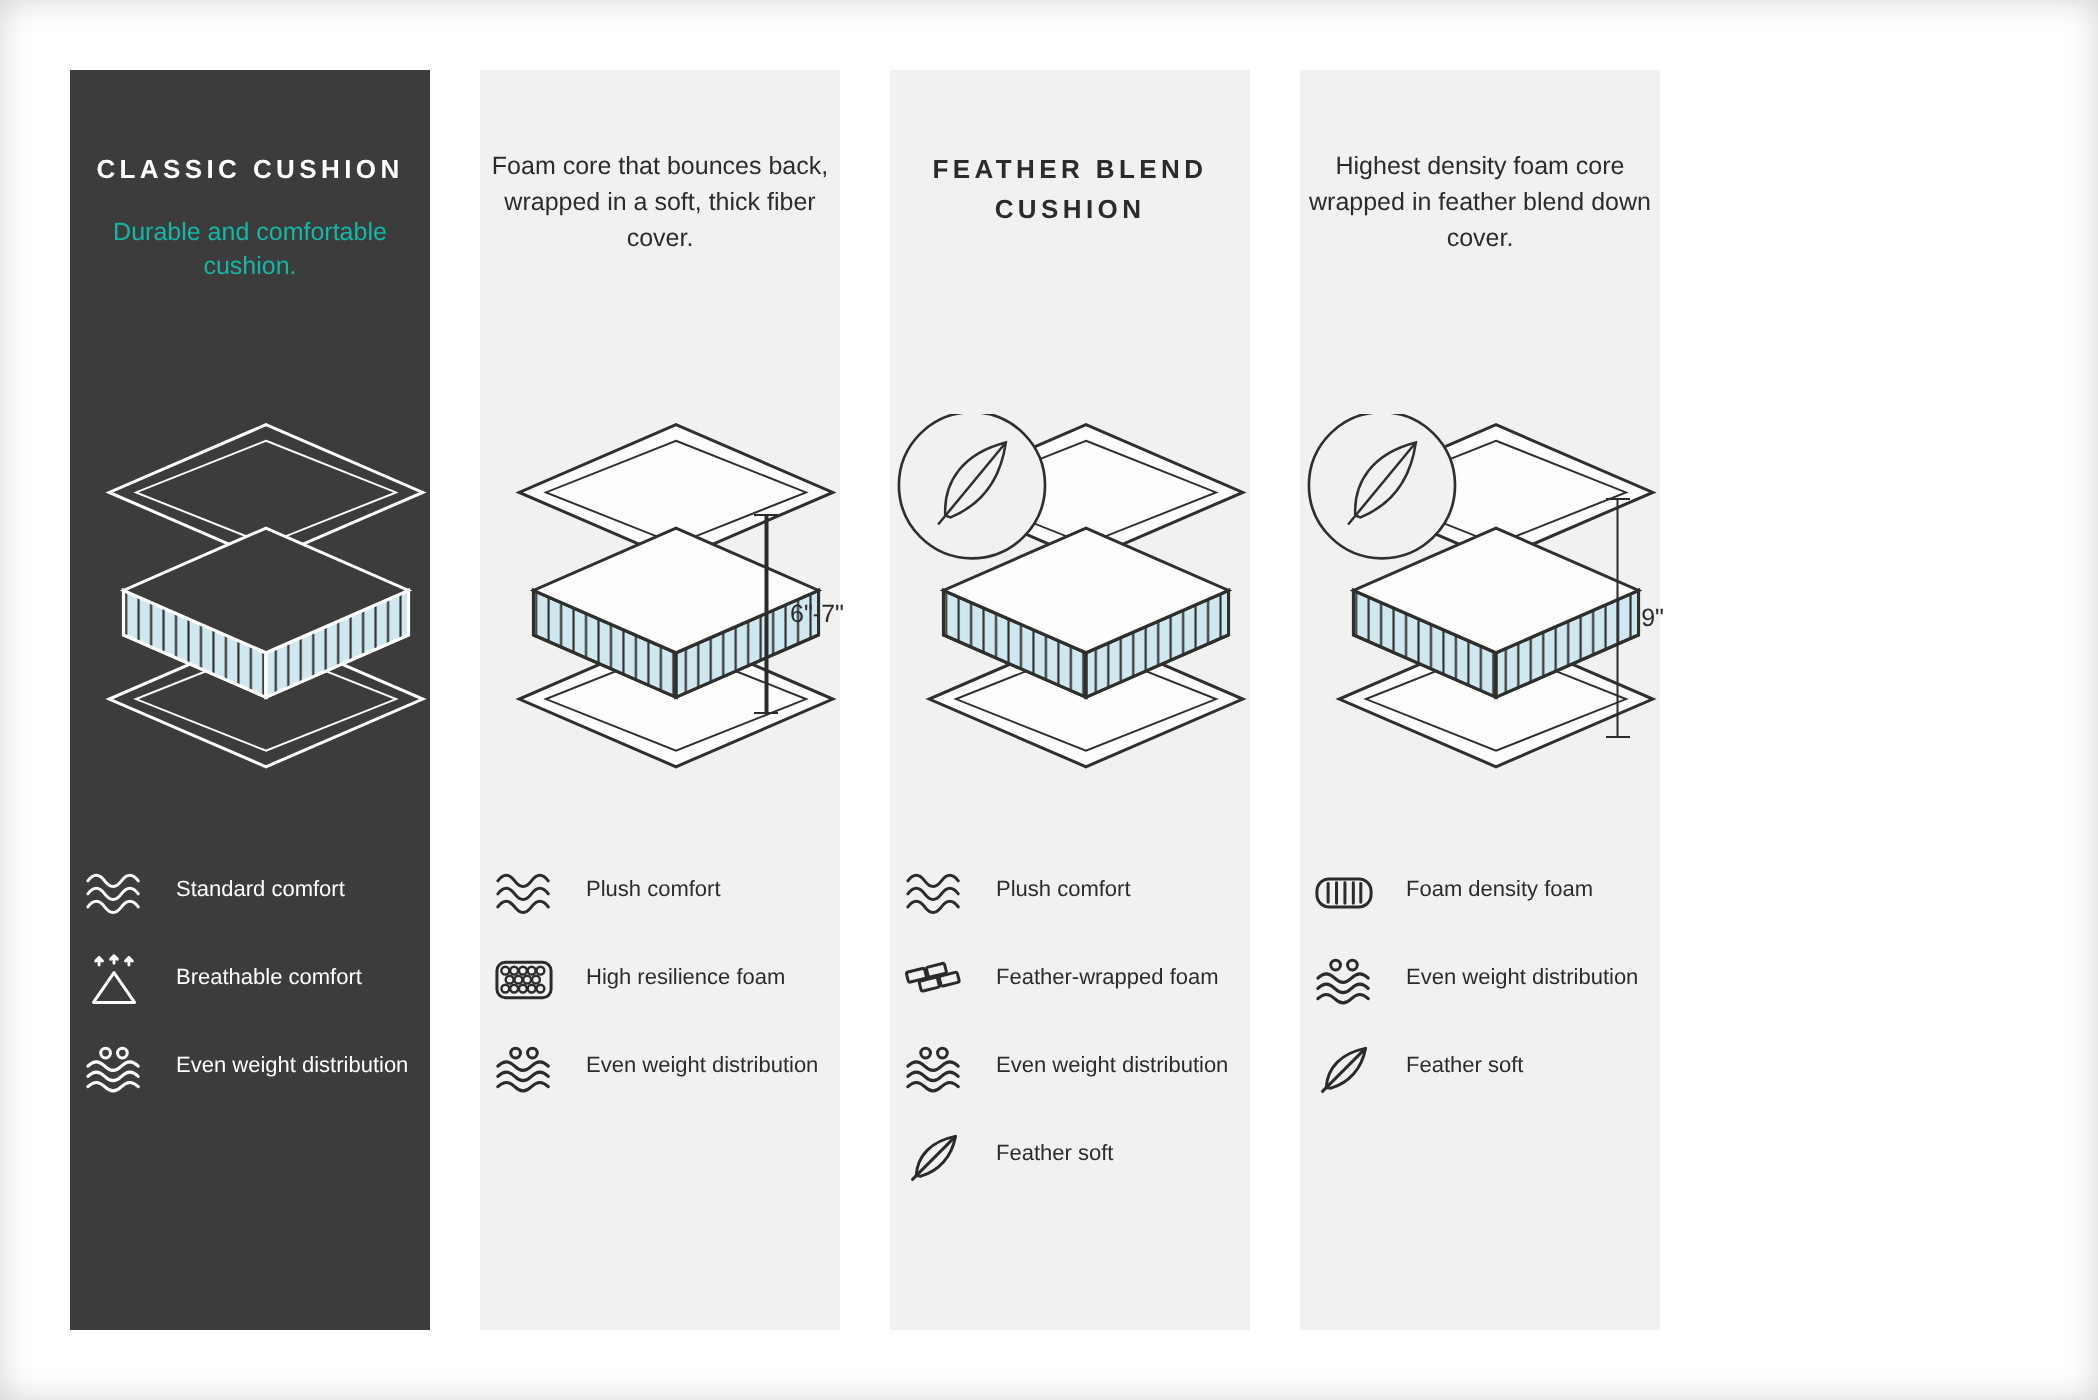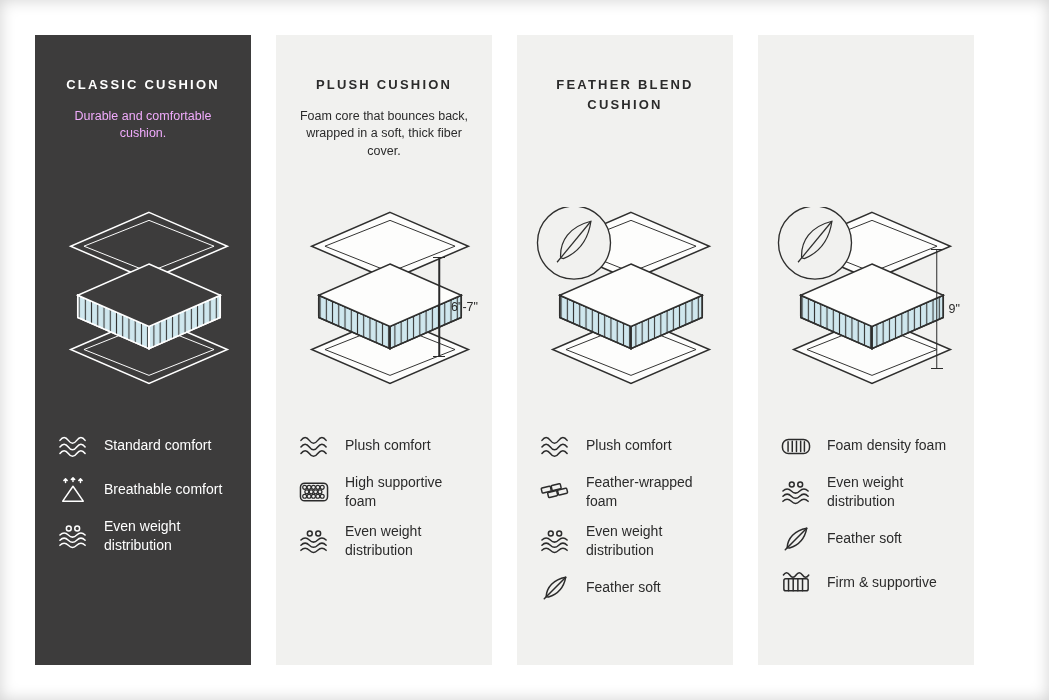--- a/index.html
+++ b/index.html
@@ -1,25 +1,25 @@
 <!DOCTYPE html>
 <html><head>
 <meta charset="utf-8">
 <style>
   html,body{margin:0;padding:0;background:#ffffff;font-family:"Liberation Sans","DejaVu Sans",sans-serif;color:#2b2b2b;}
   .sheet{width:1049px;height:700px;box-sizing:border-box;background:#fff;
          box-shadow:inset 0 0 16px rgba(0,0,0,.18);
          display:flex;gap:25px;padding:35px;}
-  .panel{width:216px;height:630px;box-sizing:border-box;padding:40px 16px 0;flex:0 0 auto;}
+  .panel{width:180px;height:630px;box-sizing:border-box;padding:40px 0 0;flex:0 0 auto;}
   .panel--light{background:#f1f1ef;}
   .panel--dark{background:#3d3c3c;color:#ffffff;}
   .panel-header{min-height:132px;text-align:center;}
   .panel-title{font-size:13px;font-weight:bold;letter-spacing:2.2px;line-height:1.5;margin:0 0 13px;}
   .panel-desc{font-size:12.5px;line-height:1.42;margin:0;}
-  .panel--dark .panel-desc{color:#f0abfc;}
+  .panel--dark .panel-desc{color:#14b8a6;}
 
   .illustration{position:relative;height:222px;text-align:center;}
   .cushion{display:inline-block;}
   .shift .cushion{margin-right:28px;}
 
   
   .panel--light .cover-outer{fill:#fdfdfc;stroke:#2f2f2e;stroke-width:1.7;}
   .panel--light .cover-inner{fill:none;stroke:#2f2f2e;stroke-width:1.1;}
   .panel--light .foam-top{fill:#fdfdfc;stroke:#2f2f2e;stroke-width:1.7;}
   .foam-side{fill:#cfe7ee;stroke:#2f2f2e;stroke-width:1.7;}
@@ -38,21 +38,21 @@
   .dim-line{width:12px;position:relative;border-top:1.5px solid #2b2b2b;border-bottom:1.5px solid #2b2b2b;}
   .dim-line::before{content:"";position:absolute;left:50%;transform:translateX(-50%);top:0;bottom:0;width:1.5px;background:#2b2b2b;}
   .dim--p2{top:50px;} .dim--p2 .dim-line{height:98px;}
   .dim--p4{top:42px;} .dim--p4 .dim-line{height:118px;}
 
   
   .features{list-style:none;margin:0;padding:0 0 0 4px;}
   .feature{display:flex;align-items:center;gap:13px;min-height:33px;margin-bottom:11px;}
   .ficon{flex:0 0 36px;display:flex;justify-content:center;align-items:center;}
   .ficon svg{stroke:currentColor;fill:none;stroke-width:1.6;stroke-linecap:round;stroke-linejoin:round;}
-  .flabel{font-size:14px;line-height:1.35;}
+  .flabel{font-size:11px;line-height:1.35;}
 </style>
 </head>
 <body>
 
 <svg width="0" height="0" style="position:absolute" aria-hidden="true">
   <defs>
     <pattern id="foamHatch" width="7" height="12" patternUnits="userSpaceOnUse">
       <path d="M3.5 0 V12" stroke="#2f2f2e" stroke-width="1.2"></path>
     </pattern>
   </defs>
@@ -116,21 +116,20 @@
             <path d="M4 25 q4.5 -4.5 9 0 q4.5 4.5 9 0 q4.5 -4.5 9 0"></path>
           </svg>
           </span>
         <span class="flabel">Even weight distribution</span>
       </li>
     </ul>
   </section>
 
   <section class="panel panel--light">
     <header class="panel-header">
-      <h2 class="panel-title">PLUSH CUSHION</h2>
       <p class="panel-desc">Foam core that bounces back, wrapped in a soft, thick fiber cover.</p>
     </header>
     <div class="illustration shift">
       <svg class="cushion" viewBox="0 0 220 200" width="196">
         <g>
           <path class="cover-outer" d="M110 6 L198 44 L110 82 L22 44 Z"></path>
           <path class="cover-inner" d="M110 15 L183 44 L110 73 L37 44 Z"></path>
         </g>
         <g>
           <path class="cover-outer" d="M110 122 L198 160 L110 198 L22 160 Z"></path>
@@ -175,21 +174,21 @@
                 <circle cx="19.7" cy="14.8" r="2.1"></circle>
                 <circle cx="24.4" cy="14.8" r="2.1"></circle>
               <circle cx="8" cy="19.6" r="2.1"></circle>
                 <circle cx="12.7" cy="19.6" r="2.1"></circle>
                 <circle cx="17.4" cy="19.6" r="2.1"></circle>
                 <circle cx="22.1" cy="19.6" r="2.1"></circle>
                 <circle cx="26.8" cy="19.6" r="2.1"></circle>
             </g>
           </svg>
           </span>
-        <span class="flabel">High supportive foam</span>
+        <span class="flabel">High resilience foam</span>
       </li>
       <li class="feature">
         <span class="ficon">
           <svg viewBox="0 0 36 30" width="34" height="28">
             <circle cx="13.5" cy="7" r="2.6"></circle>
               <circle cx="22.5" cy="7" r="2.6"></circle>
             <path d="M4 14 q4.5 -4.5 9 0 q4.5 4.5 9 0 q4.5 -4.5 9 0"></path>
             <path d="M4 19.5 q4.5 -4.5 9 0 q4.5 4.5 9 0 q4.5 -4.5 9 0"></path>
             <path d="M4 25 q4.5 -4.5 9 0 q4.5 4.5 9 0 q4.5 -4.5 9 0"></path>
           </svg>
@@ -270,20 +269,21 @@
             <path d="M29.5 4.5 L6.5 27.5"></path>
           </svg>
           </span>
         <span class="flabel">Feather soft</span>
       </li>
     </ul>
   </section>
 
   <section class="panel panel--light">
     <header class="panel-header">
+      <p class="panel-desc">Highest density foam core wrapped in feather blend down cover.</p>
     </header>
     <div class="illustration shift">
       <svg class="cushion" viewBox="0 0 220 200" width="196">
         <g>
           <path class="cover-outer" d="M110 6 L198 44 L110 82 L22 44 Z"></path>
           <path class="cover-inner" d="M110 15 L183 44 L110 73 L37 44 Z"></path>
         </g>
         <g>
           <path class="cover-outer" d="M110 122 L198 160 L110 198 L22 160 Z"></path>
           <path class="cover-inner" d="M110 131 L183 160 L110 189 L37 160 Z"></path>
@@ -330,26 +330,16 @@
       </li>
       <li class="feature">
         <span class="ficon">
           <svg viewBox="0 0 36 30" width="34" height="28">
             <path d="M8.5 25.5 C9 15 16.5 7 29.5 4.5 C27.5 15.5 20.5 23 11 25.8 Z"></path>
             <path d="M29.5 4.5 L6.5 27.5"></path>
           </svg>
           </span>
         <span class="flabel">Feather soft</span>
       </li>
-      <li class="feature">
-        <span class="ficon">
-          <svg viewBox="0 0 36 30" width="34" height="28">
-            <path d="M4.5 7.5 q3.4 -5 6.8 0 q3.4 5 6.8 0 q3.4 -5 6.8 0 q3.4 5 6.8 0"></path>
-            <rect x="5" y="11.5" width="26" height="13" rx="2"></rect>
-            <path d="M10 11.5 v13 M15 11.5 v13 M20 11.5 v13 M25 11.5 v13"></path>
-          </svg>
-          </span>
-        <span class="flabel">Firm &amp; supportive</span>
-      </li>
     </ul>
   </section>
 
 </div>
 
 </body></html>

